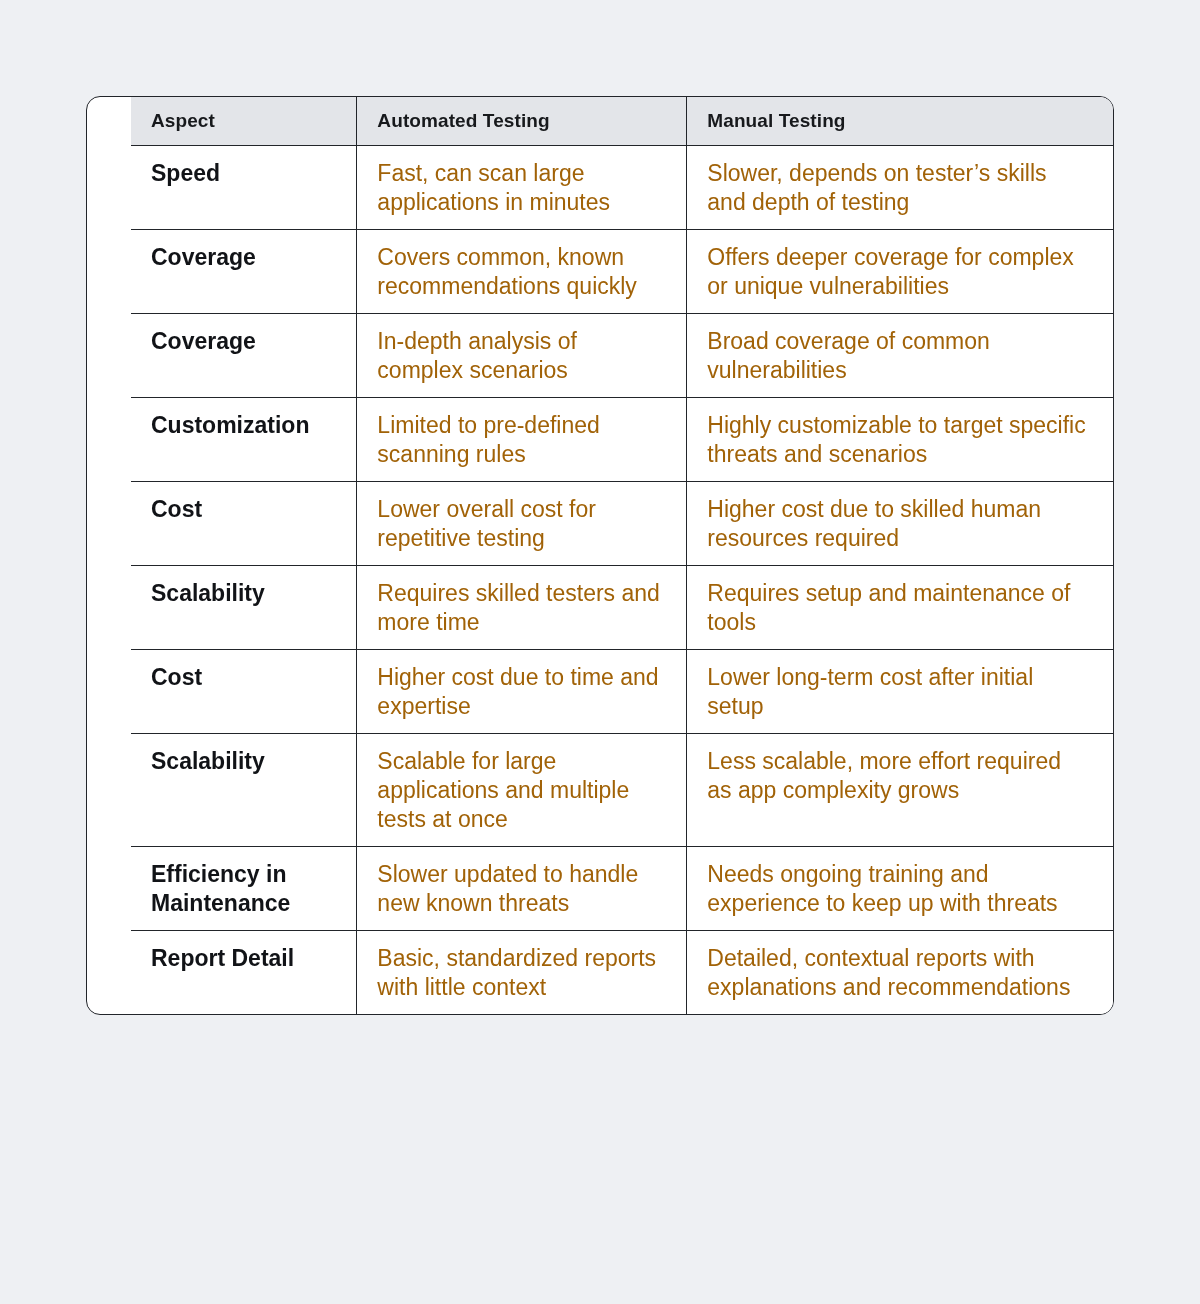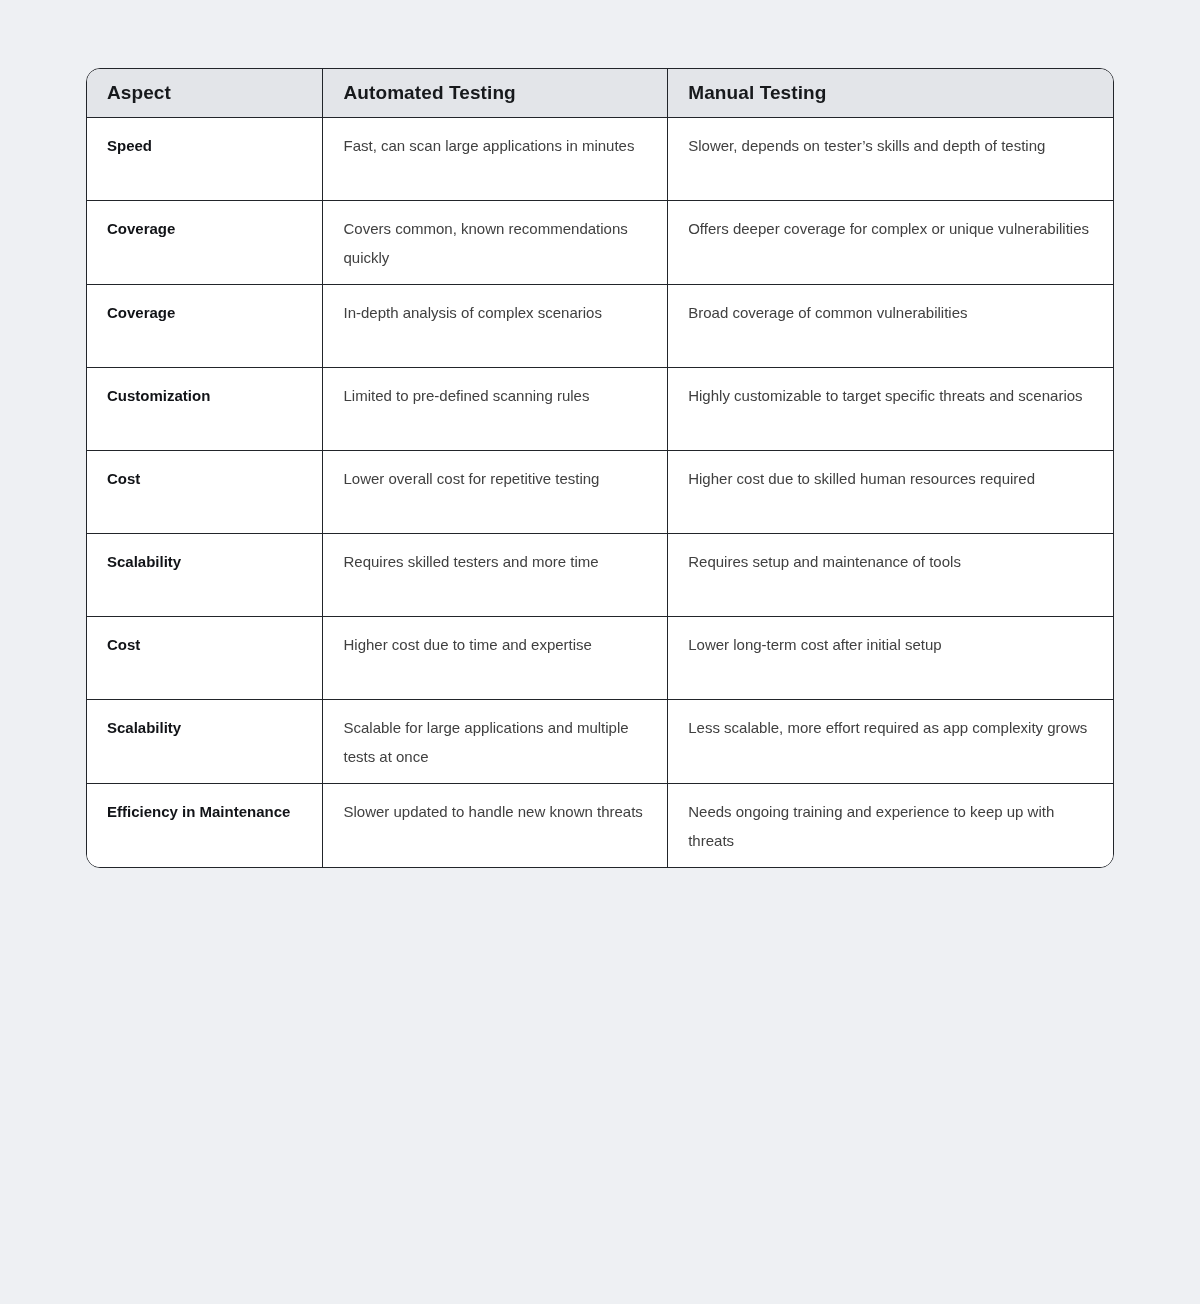--- a/index.html
+++ b/index.html
@@ -7,25 +7,26 @@
   html, body {
     width: 1200px;
     height: 1304px;
     background: #eef0f3;
     font-family: "Liberation Sans", "DejaVu Sans", sans-serif;
     color: #17191c;
   }
 
   .table-card {
     width: 1028px;
-    margin: 68px auto 0 auto;
+    margin: 96px auto 0 auto;
     background: #ffffff;
     border: 1px solid #22252a;
     border-radius: 14px;
     overflow: hidden;
+    padding-left: 44px;
   }
 
   table.comparison {
     width: 100%;
     border-collapse: collapse;
     table-layout: fixed;
   }
 
   col.c-aspect    { width: 23%; }
   col.c-automated { width: 33.6%; }
@@ -44,34 +45,34 @@
     background: #e3e5e9;
     font-size: 19px;
     font-weight: 700;
     letter-spacing: 0.1px;
     padding: 13px 20px 13px 20px;
     vertical-align: middle;
   }
 
   tbody td {
     background: #ffffff;
-    font-size: 15px;
+    font-size: 23px;
     line-height: 29px;
     padding: 13px 22px 12px 20px;
     height: 83px;
   }
 
   td.aspect-cell {
     font-weight: 700;
     color: #111317;
   }
 
   td.detail-cell {
     font-weight: 400;
-    color: #404040;
+    color: #a16207;
   }
 </style>
 </head>
 <body>
 
 <div class="table-card">
   <table class="comparison">
     <colgroup>
       <col class="c-aspect">
       <col class="c-automated">
@@ -123,15 +124,20 @@
         <tr>
     <td class="aspect-cell">Scalability</td>
     <td class="detail-cell">Scalable for large applications and multiple tests at once</td>
     <td class="detail-cell">Less scalable, more effort required as app complexity grows</td>
   </tr>
         <tr>
     <td class="aspect-cell">Efficiency in Maintenance</td>
     <td class="detail-cell">Slower updated to handle new known threats</td>
     <td class="detail-cell">Needs ongoing training and experience to keep up with threats</td>
   </tr>
+        <tr>
+    <td class="aspect-cell">Report Detail</td>
+    <td class="detail-cell">Basic, standardized reports with little context</td>
+    <td class="detail-cell">Detailed, contextual reports with explanations and recommendations</td>
+  </tr>
       </tbody>
   </table>
 </div>
 
 </body></html>

